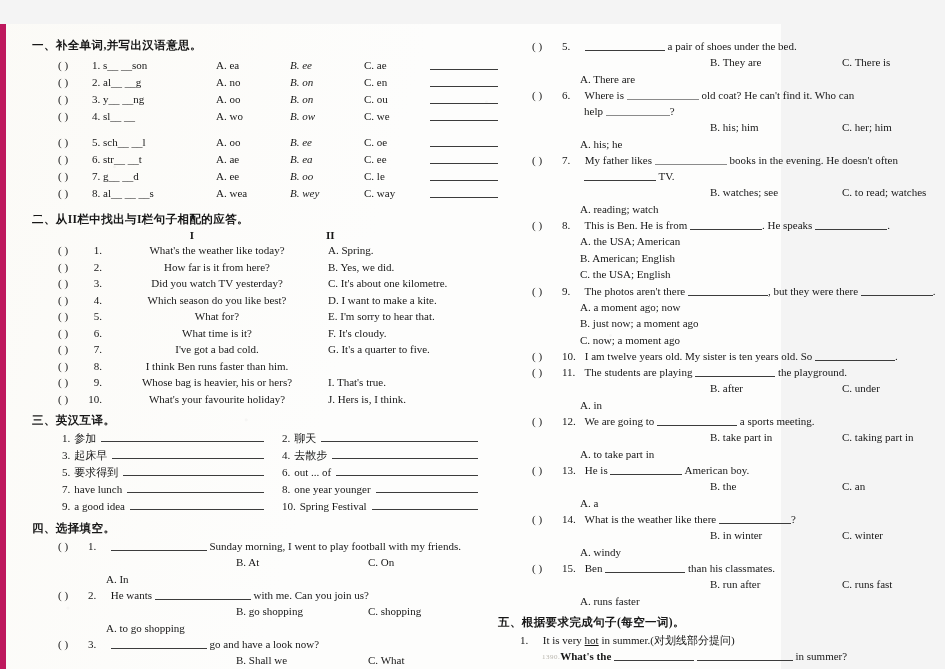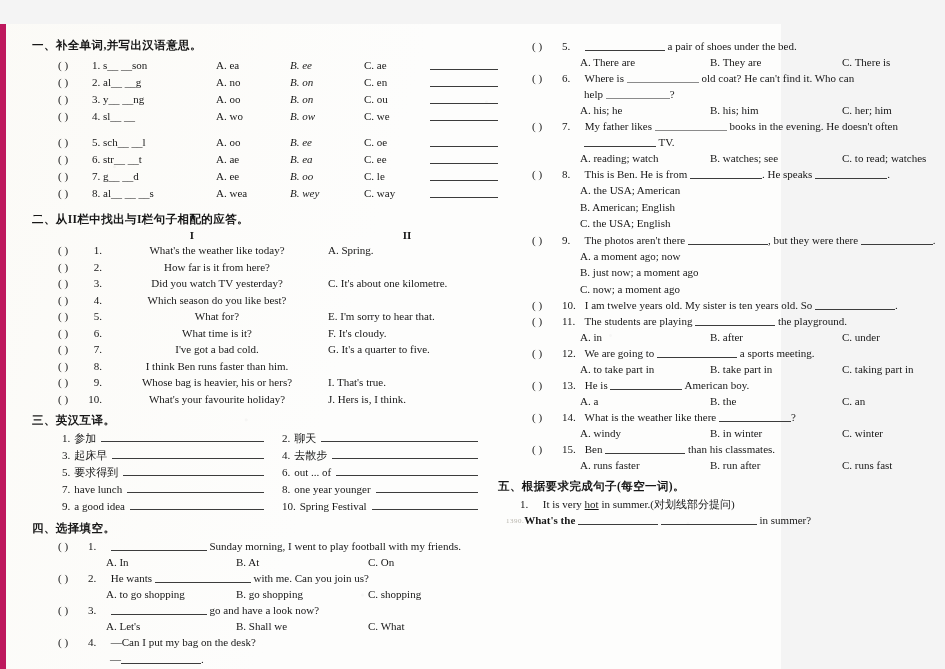--- a/index.html
+++ b/index.html
@@ -67,21 +67,21 @@
     vertical-align: -1px;
   }
   .gapsmall { height: 9px; }
 
   
   .mhead {
     font-size: 11px; font-weight: bold;
     display: flex; padding-left: 26px; margin: 1px 0 1px 0;
   }
   .mhead .h1 { width: 268px; flex:0 0 268px; text-align: center; }
-  .mhead .h2 { flex: 1 1 auto; text-align: center; }
+  .mhead .h2 { flex: 1 1 auto; }
   .mrow {
     font-size: 11px; line-height: 16.5px;
     display: flex; padding-left: 26px;
   }
   .mrow .m-mark { width: 28px; flex:0 0 28px; }
   .mrow .m-num  { width: 20px; flex:0 0 20px; text-align: right; padding-right: 4px; }
   .mrow .m-left { width: 222px; flex:0 0 222px;text-align:center; }
   .mrow .m-right{ flex: 1 1 auto; }
 
   
@@ -102,21 +102,21 @@
   .cq { font-size: 11px; line-height: 16px; padding-left: 26px; white-space: nowrap; }
   .cq .mk { display:inline-block; width: 30px; }
   .cq .nm { display:inline-block; min-width: 20px; }
   .cq-cont { padding-left: 78px; }
   .opts {
     font-size: 11px; line-height: 16px;
     display: flex; padding-left: 58px;
   }
   .opts.indent { padding-left: 74px; }
   .opts .o { flex: 0 0 auto; }
-  .opts .oa { width: 130px; }
+  .opts .oa { width: 130px; margin-top: 17px; }
   .opts .ob { width: 132px; }
   .opts .oc { width: auto; }
   .optstack { font-size:11px; line-height:16.5px; padding-left: 74px; }
 
   .ul { display:inline-block; border-bottom:1.2px solid #3c3c3c; height:11px; vertical-align:-1px; } .ul-64 { width:64px; } .ul-72 { width:72px; }
   .ul-80 { width: 80px; } .ul-96 { width:96px; }
   .ul-faint { border-bottom-color: #8b8b8b; }
   .uline-text { text-decoration: underline; }
 
   .ghost {
@@ -218,31 +218,33 @@
     <div class="mrow">
       <span class="m-mark">(   )</span>
       <span class="m-num">1.</span>
       <span class="m-left">What's the weather like today?</span>
       <span class="m-right">A. Spring.</span>
     </div>
     <div class="mrow">
       <span class="m-mark">(   )</span>
       <span class="m-num">2.</span>
       <span class="m-left">How far is it from here?</span>
+      <span class="m-right">B. Yes, we did.</span>
     </div>
     <div class="mrow">
       <span class="m-mark">(   )</span>
       <span class="m-num">3.</span>
       <span class="m-left">Did you watch TV yesterday?</span>
       <span class="m-right">C. It's about one kilometre.</span>
     </div>
     <div class="mrow">
       <span class="m-mark">(   )</span>
       <span class="m-num">4.</span>
       <span class="m-left">Which season do you like best?</span>
+      <span class="m-right">D. I want to make a kite.</span>
     </div>
     <div class="mrow">
       <span class="m-mark">(   )</span>
       <span class="m-num">5.</span>
       <span class="m-left">What for?</span>
       <span class="m-right">E. I'm sorry to hear that.</span>
     </div>
     <div class="mrow">
       <span class="m-mark">(   )</span>
       <span class="m-num">6.</span>
@@ -484,19 +486,19 @@
       <span class="o ob">B. run after</span>
       <span class="o oc">C. runs fast</span>
     </div>
 
     <div class="spacer6"></div>
 
     <div class="sec-head tight" style="margin-left:-8px;">五、根据要求完成句子(每空一词)。</div>
     <div class="cq" style="padding-left:14px;">
       <span class="nm">1.</span> <span>It is very </span><span class="uline-text">hot</span><span> in summer.(对划线部分提问)</span>
     </div>
-    <div class="cq" style="padding-left:0px;">
+    <div class="cq" style="padding-left:0px;margin-left:36px;">
       <span class="ghost">1390.</span><span style="font-weight:bold">What's the </span><span class="ul ul-80"></span>&nbsp;<span class="ul ul-96"></span><span> in summer?</span>
     </div>
 
   </div>
 
 </div>
 
 </body></html>

